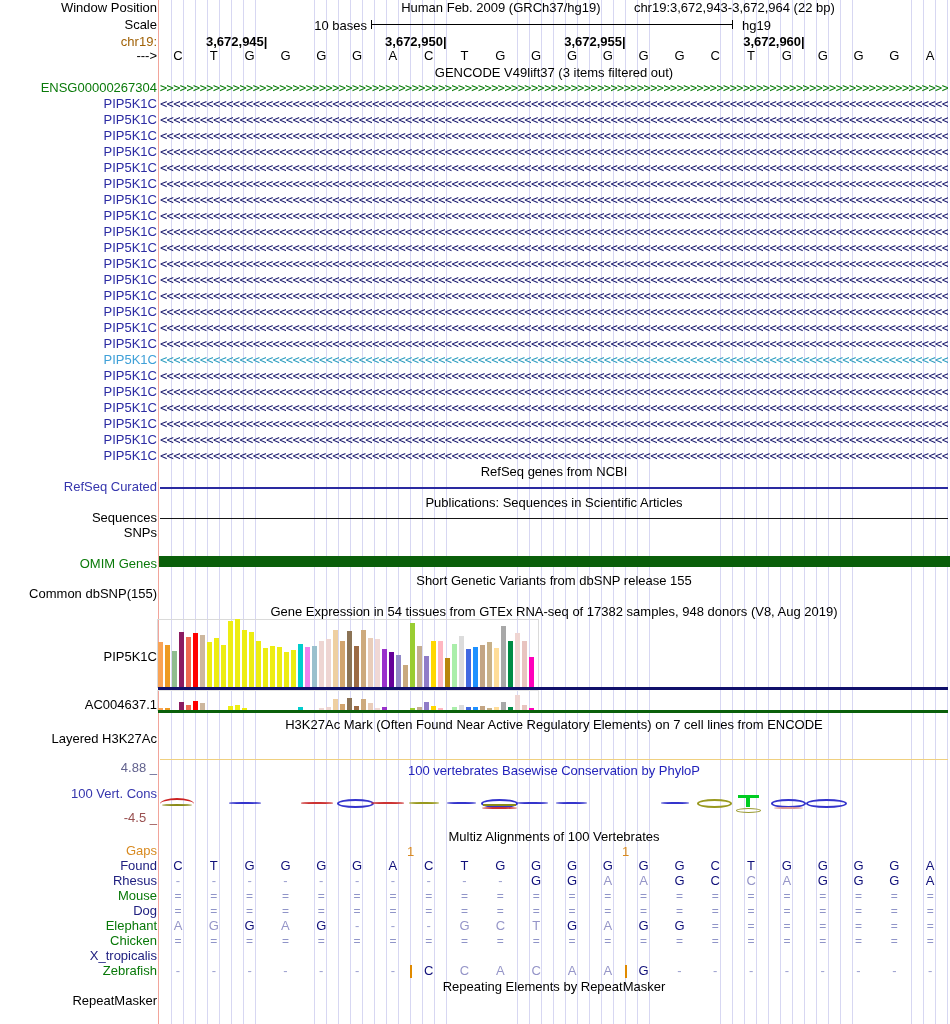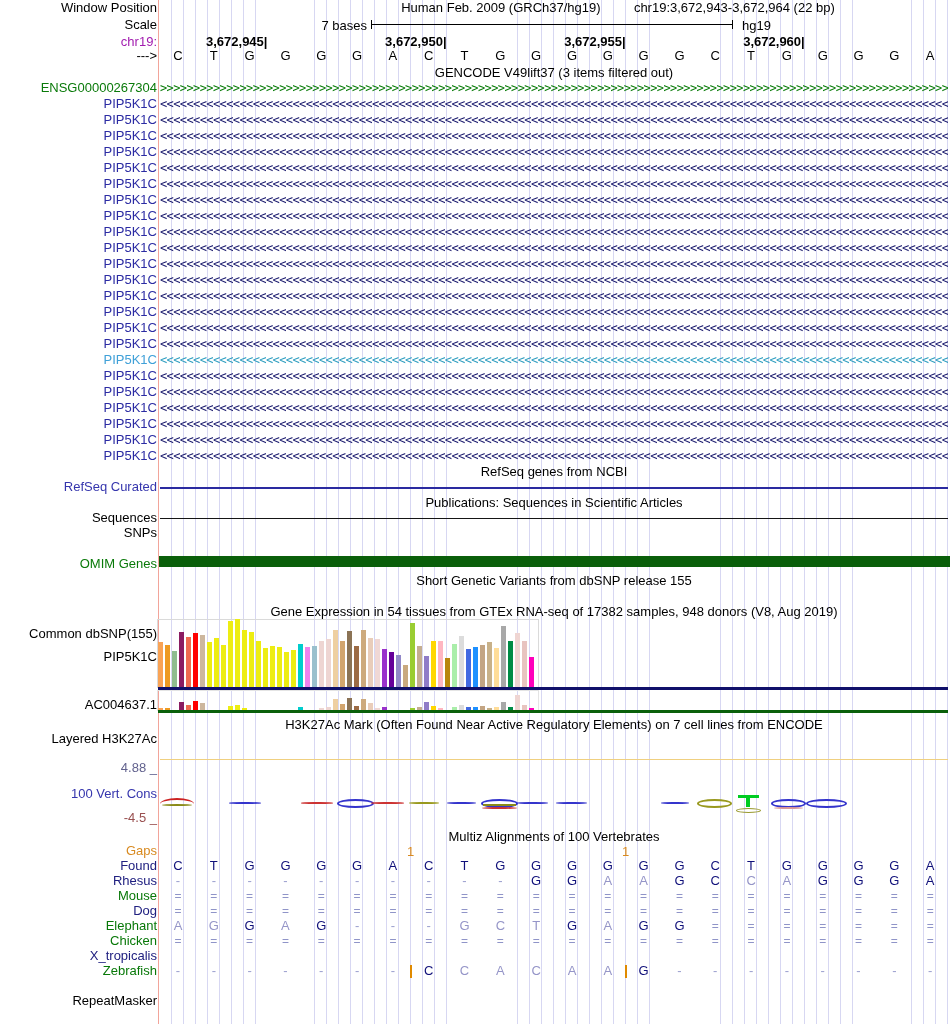--- a/index.html
+++ b/index.html
@@ -53,49 +53,51 @@
 <div id="screen">
   <div class="grid"></div>
   <div class="pink"></div>
 
   <div class="title" style="top:1px;padding-left:64px;">
     <span>Human Feb. 2009 (GRCh37/hg19)</span>
     <span style="display:inline-block;width:26px;"></span>
     <span>chr19:3,672,943-3,672,964 (22 bp)</span>
   </div>
 
-  <span class="tenbases">7 bases</span>
+  <span class="tenbases">10 bases</span>
   <div class="scalebar"></div>
   <span class="hg19">hg19</span>
 
   <div class="title" style="top:66px;">GENCODE V49lift37 (3 items filtered out)</div>
   <div class="title" style="top:496px;">Publications: Sequences in Scientific Articles</div>
   <div class="title" style="top:465px;">RefSeq genes from NCBI</div>
   <div class="title" style="top:574px;">Short Genetic Variants from dbSNP release 155</div>
   <div class="title" style="top:605px;">Gene Expression in 54 tissues from GTEx RNA-seq of 17382 samples, 948 donors (V8, Aug 2019)</div>
   <div class="title" style="top:718px;">H3K27Ac Mark (Often Found Near Active Regulatory Elements) on 7 cell lines from ENCODE</div>
+  <div class="title" style="top:764px;color:#2323bb;">100 vertebrates Basewise Conservation by PhyloP</div>
   <div class="title" style="top:830px;color:#000000;">Multiz Alignments of 100 Vertebrates</div>
+  <div class="title" style="top:980px;">Repeating Elements by RepeatMasker</div>
 
   <div class="hline" style="left:160px;top:487px;width:788px;height:2px;background:#2a2aa0;"></div>
   <div class="hline" style="left:160px;top:518px;width:788px;height:1px;background:#151515;"></div>
   <div class="hline" style="left:159px;top:556px;width:791px;height:11px;background:#0a5f0a;"></div>
   <div class="chartbox" style="left:157px;top:619px;width:380px;height:68px;"></div>
   <div class="hline" style="left:158px;top:687px;width:790px;height:3px;background:#10106a;"></div>
   <div class="chartbox" style="left:157px;top:690px;width:380px;height:20px;border-color:#e4e4e4;"></div>
   <div class="hline" style="left:158px;top:710px;width:790px;height:3px;background:#0a600a;"></div>
   <div class="hline" style="left:160px;top:759px;width:788px;height:1px;background:#f0d080;"></div>
 <div class="lbl" style="top: 1px; color: rgb(0, 0, 0);">Window Position</div>
     <div class="lbl" style="top: 18px; color: rgb(0, 0, 0);">Scale</div>
-    <div class="lbl" style="top: 35px; color: #a21caf;">chr19:</div>
+    <div class="lbl" style="top: 35px; color: #a16207;">chr19:</div>
     <div class="lbl" style="top: 49px; color: rgb(0, 0, 0);">---&gt;</div>
     <div class="lbl" style="top: 480px; color: rgb(53, 53, 173);">RefSeq Curated</div>
     <div class="lbl" style="top: 511px; color: rgb(0, 0, 0);">Sequences</div>
     <div class="lbl" style="top: 526px; color: rgb(0, 0, 0);">SNPs</div>
     <div class="lbl" style="top: 557px; color: rgb(10, 122, 10);">OMIM Genes</div>
-    <div class="lbl" style="top: 587px; color: rgb(0, 0, 0); margin-top: 40px;">Common dbSNP(155)</div>
+    <div class="lbl" style="top: 587px; color: rgb(0, 0, 0);">Common dbSNP(155)</div>
     <div class="lbl" style="top: 650px; color: rgb(0, 0, 0);">PIP5K1C</div>
     <div class="lbl" style="top: 698px; color: rgb(0, 0, 0);">AC004637.1</div>
     <div class="lbl" style="top: 732px; color: rgb(0, 0, 0);">Layered H3K27Ac</div>
     <div class="lbl" style="top: 761px; color: rgb(98, 98, 142);">4.88 _</div>
     <div class="lbl" style="top: 787px; color: rgb(53, 53, 173);">100 Vert. Cons</div>
     <div class="lbl" style="top: 811px; color: rgb(153, 80, 80);">-4.5 _</div>
     <div class="lbl" style="top: 844px; color: rgb(216, 138, 32);">Gaps</div>
     <div class="lbl" style="top: 994px; color: rgb(0, 0, 0);">RepeatMasker</div>
     <div class="coord" style="right: 682.545px;">3,672,945|</div>
     <div class="coord" style="right: 503.455px;">3,672,950|</div>

